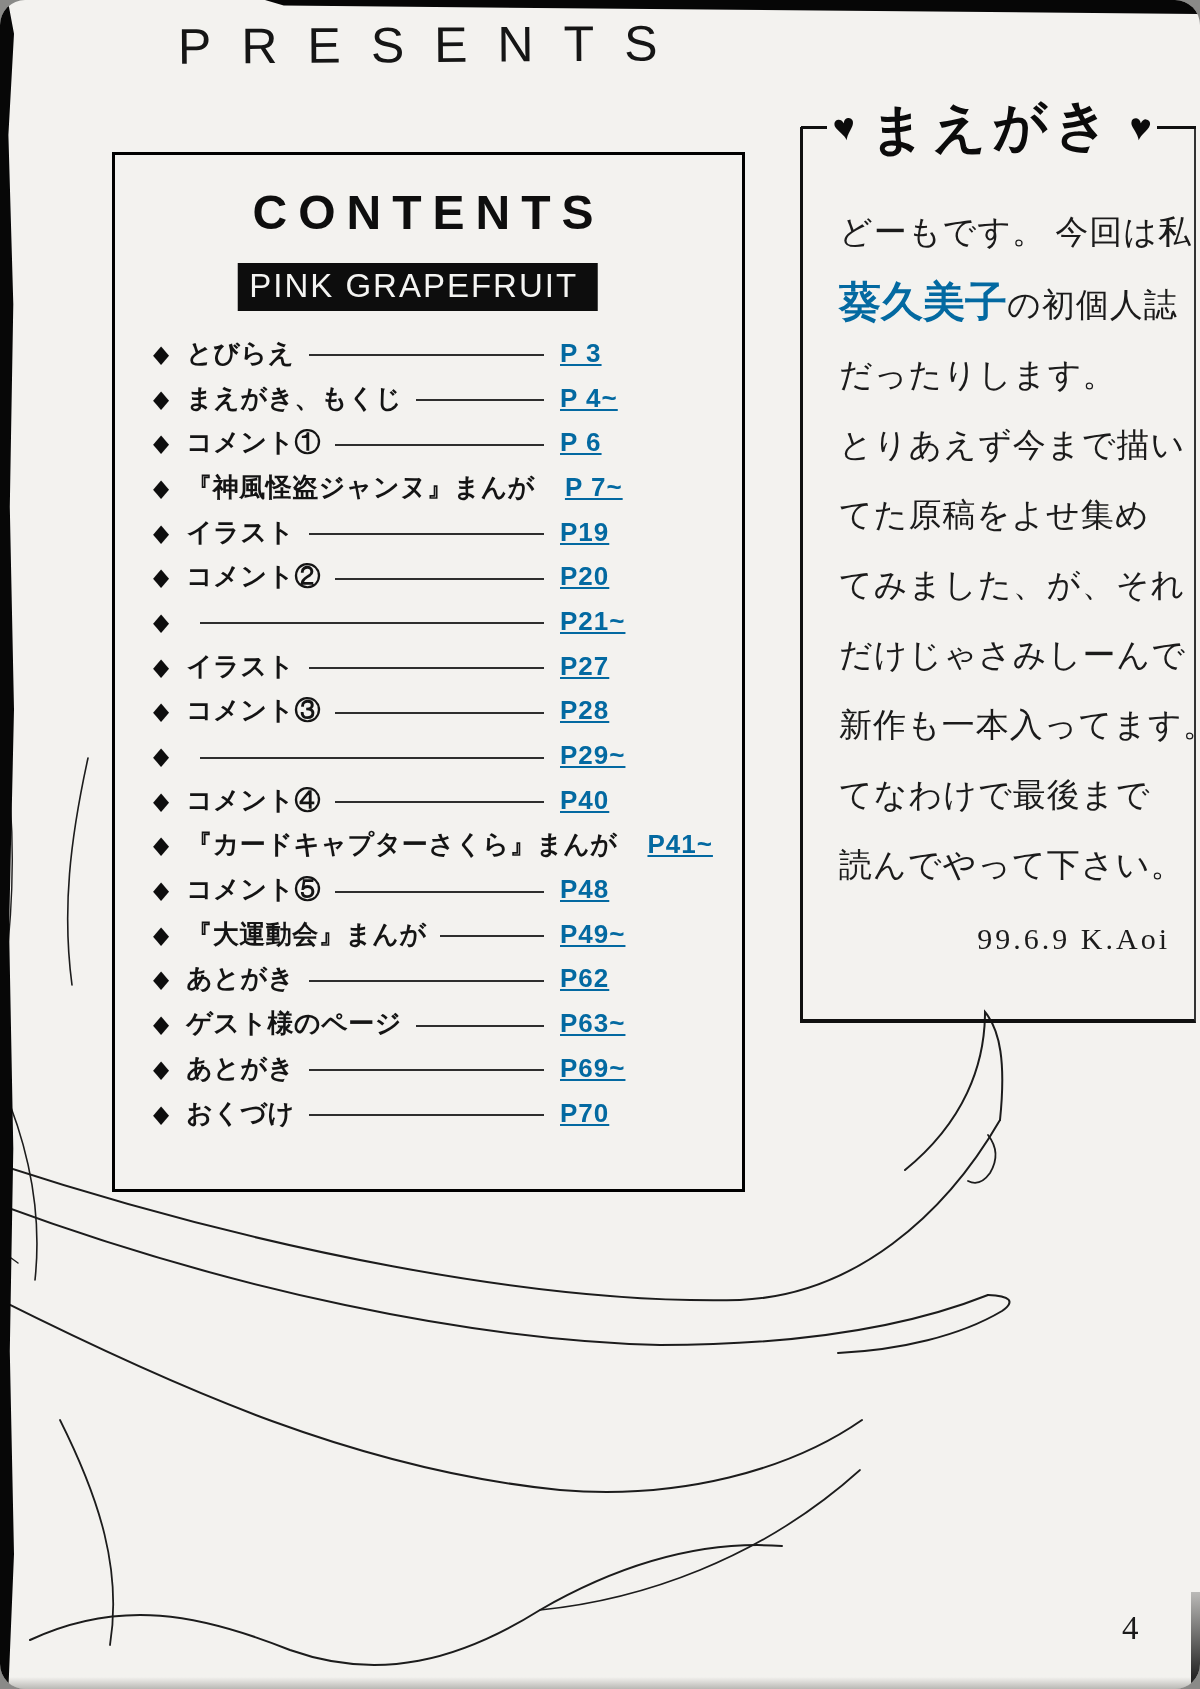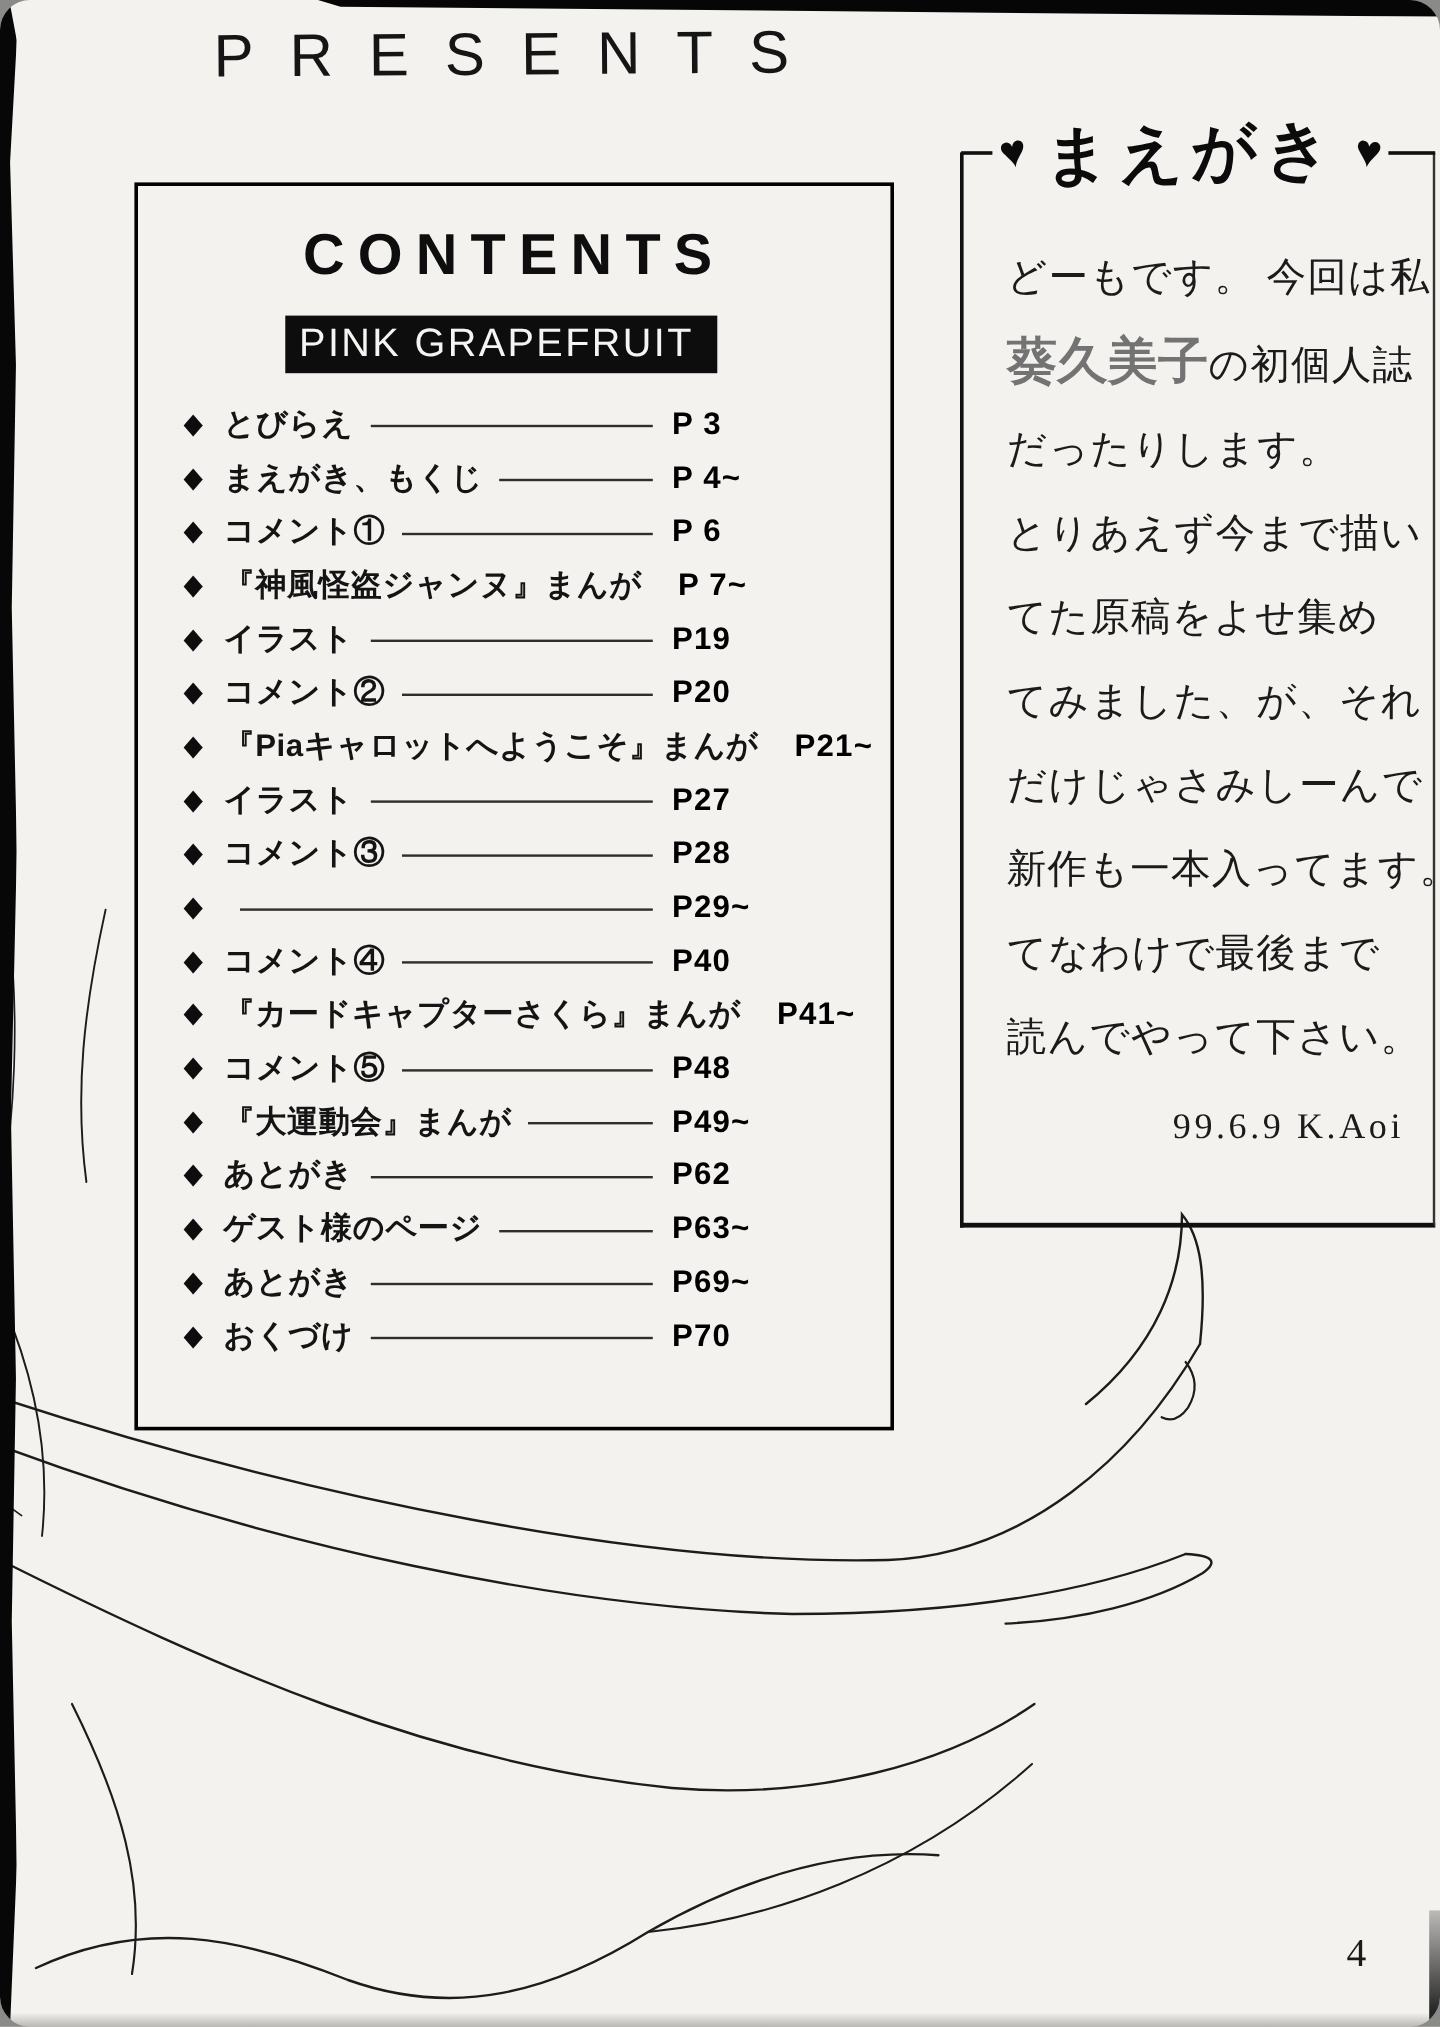--- a/index.html
+++ b/index.html
@@ -60,22 +60,23 @@
     transform:scaleY(1.15);
   }
   .toc-label{
     font-size:26px;font-weight:600;color:#141414;white-space:nowrap;flex:0 0 auto;
     letter-spacing:0.5px;
   }
   .toc-leader{
     flex:1 1 auto;border-top:2px solid #2e2e2e;margin:4px 16px 0 14px;height:0;
   }
   .toc-page{
-    flex:0 0 100px;font-size:26px;font-weight:600;color:#000000;white-space:nowrap;
+    flex:0 0 100px;font-size:26px;font-weight:600;color:#0369a1;white-space:nowrap;
     letter-spacing:1px;
+    text-decoration:underline;
   }
   
   .foreword{
     position:absolute;left:800px;top:127px;width:396px;height:896px;
     border-left:3px solid #101010;border-bottom:4px solid #101010;border-right:2px solid #333;
     box-sizing:border-box;
   }
   .fw-title-row{
     position:absolute;left:-2px;top:-46px;right:-2px;height:92px;
     display:flex;align-items:center;
@@ -88,21 +89,21 @@
   .fw-heart-right{transform:rotate(7deg);}
   .fw-title{
     font-size:54px;font-weight:700;color:#0b0b0b;letter-spacing:6px;
     margin:0 8px;transform:rotate(-1.5deg);white-space:nowrap;
   }
   .fw-text{padding:70px 6px 0 36px;font-family:Liberation Serif, serif;}
   .fw-line{
     font-size:33px;line-height:70px;color:#1b1b1b;white-space:nowrap;
     letter-spacing:1px;
   }
-  .fw-name{font-size:42px;font-weight:700;color:#737373;letter-spacing:0;}
+  .fw-name{font-size:42px;font-weight:700;color:#0369a1;letter-spacing:0;}
   .fw-signature{
     margin-top:22px;text-align:right;padding-right:18px;
     font-size:30px;color:#1b1b1b;letter-spacing:3px;
   }
   
   .page-number{
     position:absolute;left:1122px;top:1610px;
     font-family:"Liberation Serif", serif;font-size:33px;color:#1a1a1a;
   }
   .art-svg{position:absolute;left:0;top:0;pointer-events:none;}
@@ -175,21 +176,20 @@
           <span class="toc-page">P19</span>
         </div>
         <div class="toc-row">
           <span class="toc-bullet">◆</span>
           <span class="toc-label">コメント②</span>
           <span class="toc-leader"></span>
           <span class="toc-page">P20</span>
         </div>
         <div class="toc-row">
           <span class="toc-bullet">◆</span>
-          <span class="toc-label">『Piaキャロットへようこそ』まんが</span>
           <span class="toc-leader"></span>
           <span class="toc-page">P21~</span>
         </div>
         <div class="toc-row">
           <span class="toc-bullet">◆</span>
           <span class="toc-label">イラスト</span>
           <span class="toc-leader"></span>
           <span class="toc-page">P27</span>
         </div>
         <div class="toc-row">

